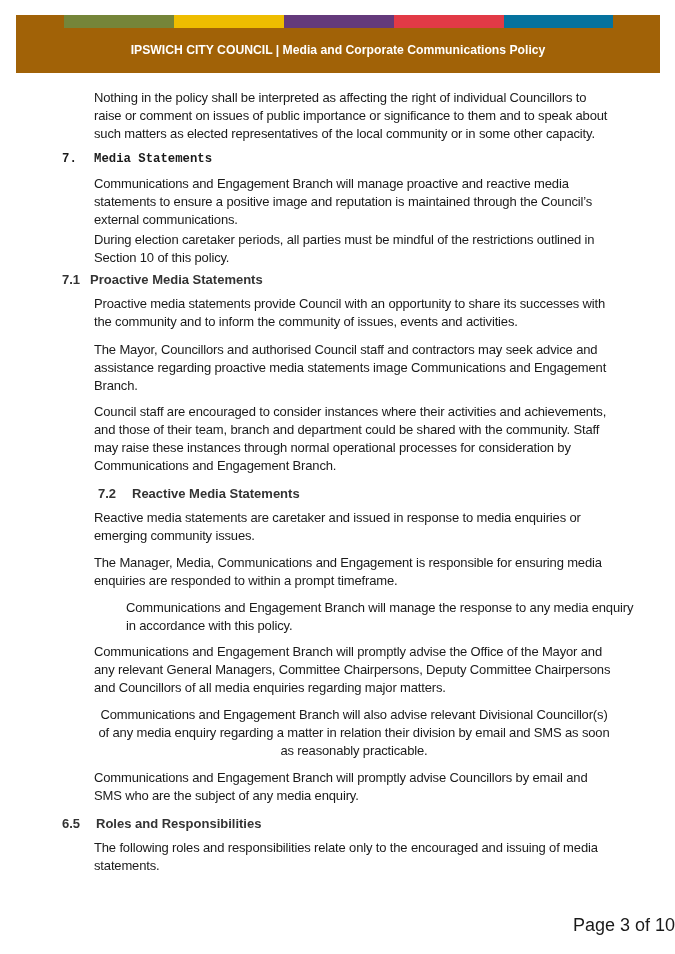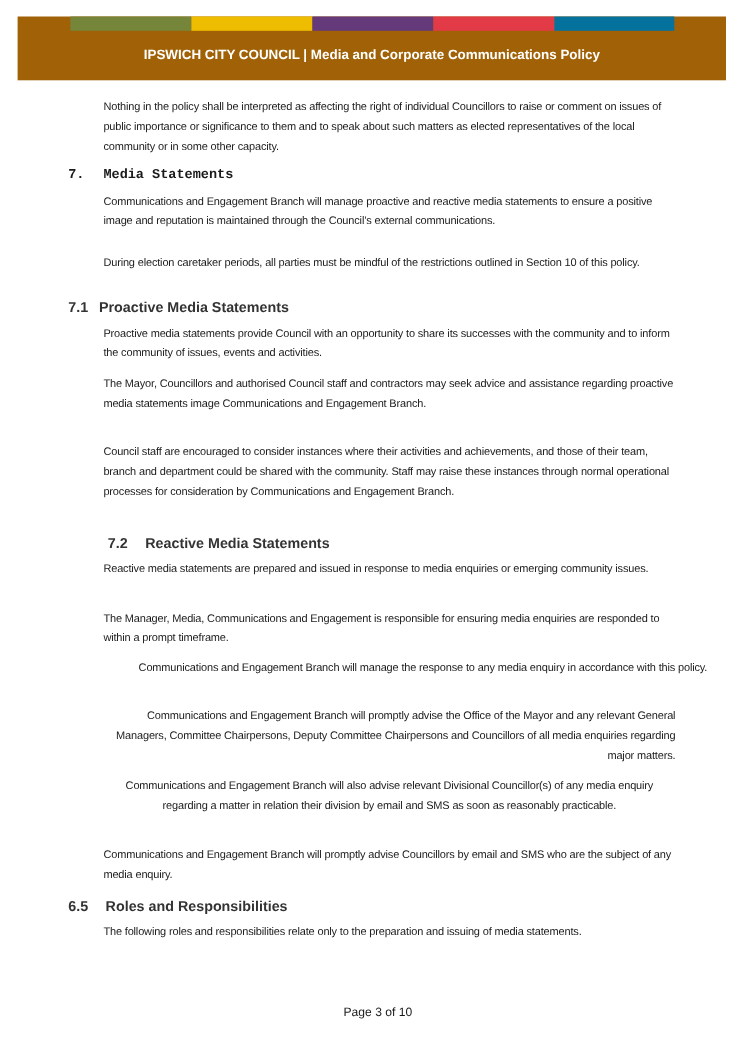--- a/index.html
+++ b/index.html
@@ -42,21 +42,21 @@
     .content {
       position: absolute;
       left: 0;
       top: 0;
       width: 675px;
     }
     .para {
       position: absolute;
       left: 94px;
       width: 520px;
-      font-size: 10px;
+      font-size: 13px;
       line-height: 18px;
       letter-spacing: -0.15px;
     }
     .h1 {
       position: absolute;
       left: 62px;
       font-size: 12.3px;
       font-weight: bold;
     }
     .h1 .num { display: inline-block; width: 32px; }
@@ -66,22 +66,22 @@
       font-size: 13px;
       color: #333333;
       font-weight: bold;
     }
     .h2 .num { display: inline-block; }
     .footer {
       position: absolute;
       left: 12px;
       right: 0;
       top: 915px;
-      text-align: center;
-      font-size: 11px;
+      text-align: right;
+      font-size: 18px;
       color: #1a1a1a;
     }
   </style>
 </head>
 <body>
 
 <div class="header-band">
   <div class="stripe" style="left:48px;width:110px;background:#758539;"></div>
   <div class="stripe" style="left:158px;width:110px;background:#eebd00;"></div>
   <div class="stripe" style="left:268px;width:110px;background:#643a7b;"></div>
@@ -106,28 +106,28 @@
   </div>
 
   <div class="para" style="top:295px;">Proactive media statements provide Council with an opportunity to share its successes with the community and to inform the community of issues, events and activities.</div>
   <div class="para" style="top:341px;">The Mayor, Councillors and authorised Council staff and contractors may seek advice and assistance regarding proactive media statements image Communications and Engagement Branch.</div>
   <div class="para" style="top:403px;">Council staff are encouraged to consider instances where their activities and achievements, and those of their team, branch and department could be shared with the community.  Staff may raise these instances through normal operational processes for consideration by Communications and Engagement Branch.</div>
 
   <div class="h2" style="top:486px;">
     <span class="num" style="width:34px;margin-left:36px;">7.2</span><span>Reactive Media Statements</span>
   </div>
 
-  <div class="para" style="top:509px;">Reactive media statements are prepared and issued in response to media enquiries or emerging community issues.</div>
+  <div class="para" style="top:509px;">Reactive media statements are caretaker and issued in response to media enquiries or emerging community issues.</div>
   <div class="para" style="top:554px;">The Manager, Media, Communications and Engagement is responsible for ensuring media enquiries are responded to within a prompt timeframe.</div>
   <div class="para" style="top:599px;margin-left:32px;">Communications and Engagement Branch will manage the response to any media enquiry in accordance with this policy.</div>
-  <div class="para" style="top:643px;text-align:right;">Communications and Engagement Branch will promptly advise the Office of the Mayor and any relevant General Managers, Committee Chairpersons, Deputy Committee Chairpersons and Councillors of all media enquiries regarding major matters.</div>
+  <div class="para" style="top:643px;">Communications and Engagement Branch will promptly advise the Office of the Mayor and any relevant General Managers, Committee Chairpersons, Deputy Committee Chairpersons and Councillors of all media enquiries regarding major matters.</div>
   <div class="para" style="top:706px;text-align:center;">Communications and Engagement Branch will also advise relevant Divisional Councillor(s) of any media enquiry regarding a matter in relation their division by email and SMS as soon as reasonably practicable.</div>
   <div class="para" style="top:769px;">Communications and Engagement Branch will promptly advise Councillors by email and SMS who are the subject of any media enquiry.</div>
 
   <div class="h2" style="top:816px;">
     <span class="num" style="width:34px;">6.5</span><span>Roles and Responsibilities</span>
   </div>
 
-  <div class="para" style="top:839px;">The following roles and responsibilities relate only to the preparation and issuing of media statements.</div>
+  <div class="para" style="top:839px;">The following roles and responsibilities relate only to the encouraged and issuing of media statements.</div>
 
 </div>
 
 <div class="footer">Page 3 of 10</div>
 
 </body></html>

